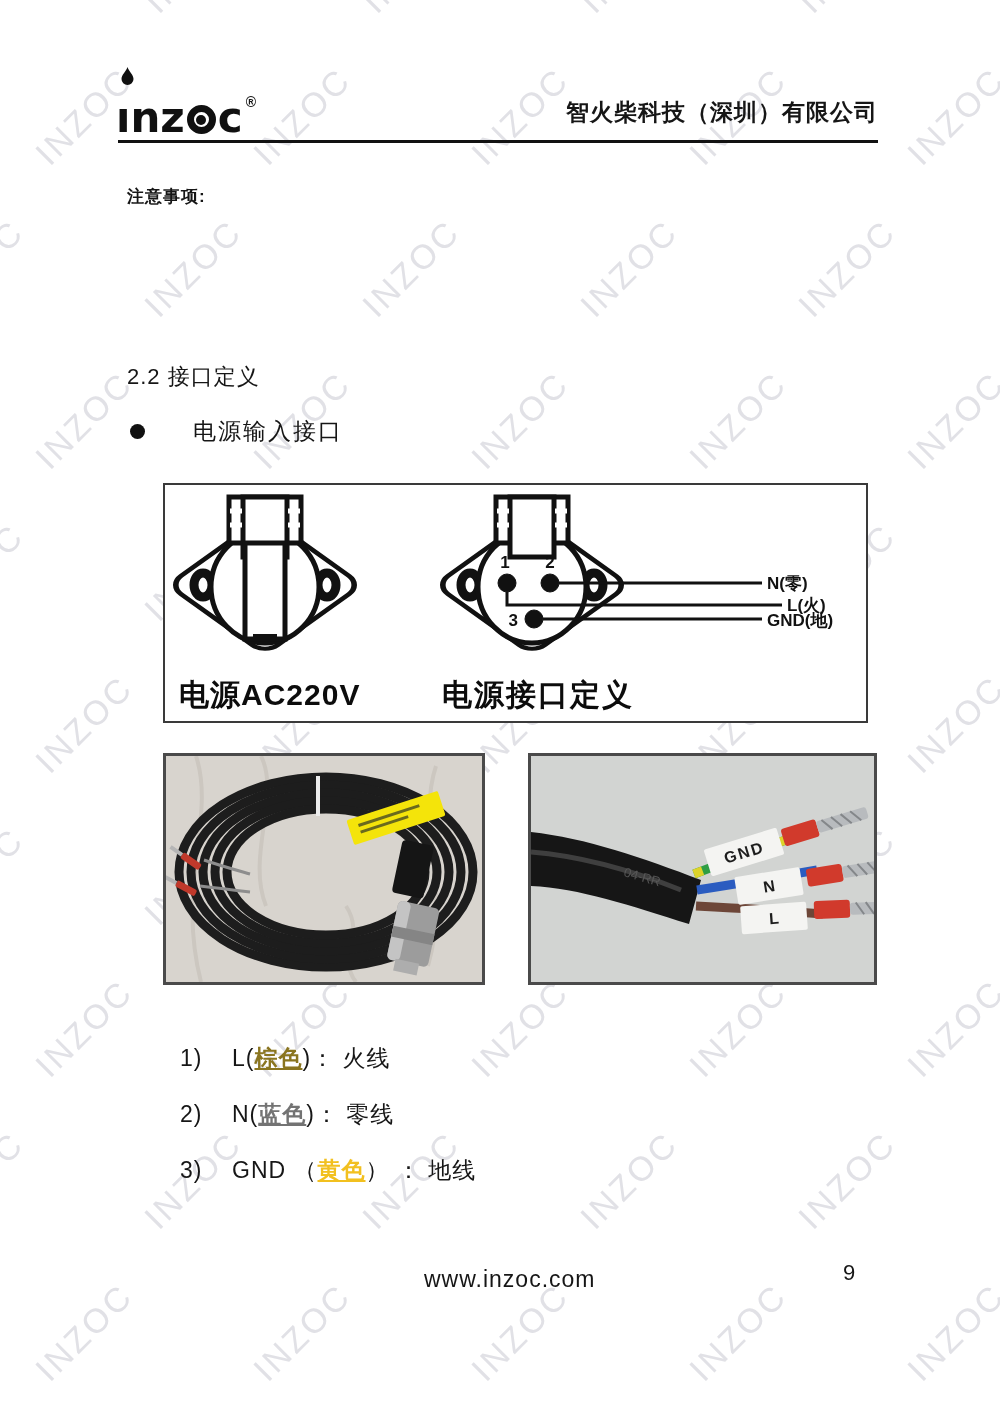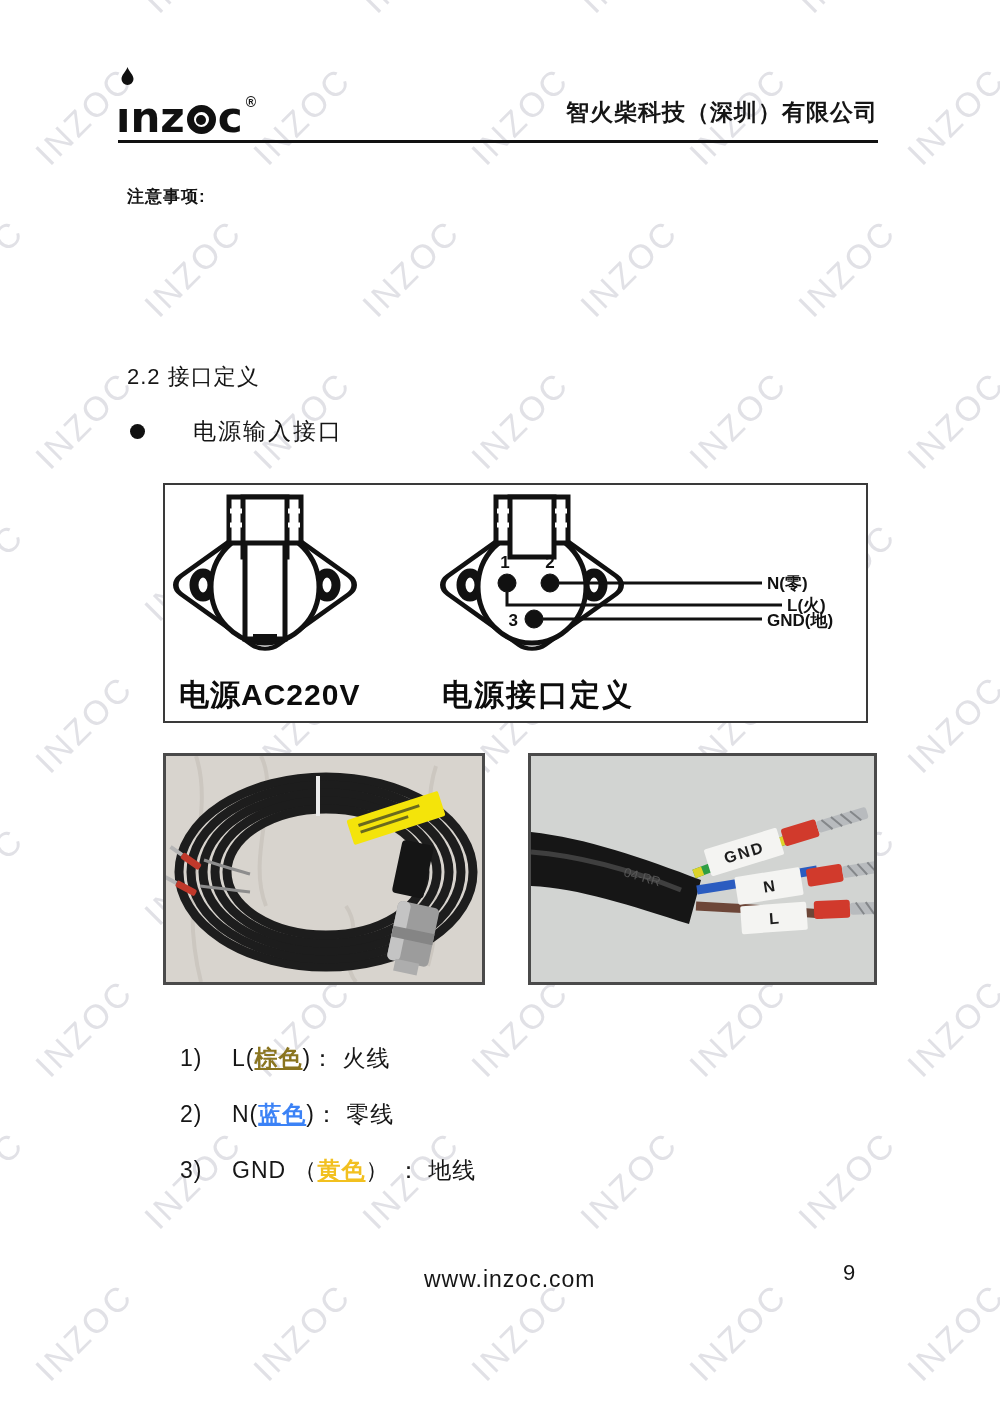--- a/index.html
+++ b/index.html
@@ -271,21 +271,21 @@
     <div class="abs wire-list">
       <div class="wl-row">
         <span class="wl-num">1)</span>
         <span>L(</span>
         <span class="wl-color" style="color: rgb(138, 117, 32);">棕色</span>
         <span>)： 火线</span>
       </div>
       <div class="wl-row">
         <span class="wl-num">2)</span>
         <span>N(</span>
-        <span class="wl-color" style="color: #3b82f6;">蓝色</span>
+        <span class="wl-color" style="color: #737373;">蓝色</span>
         <span>)： 零线</span>
       </div>
       <div class="wl-row">
         <span class="wl-num">3)</span>
         <span>GND （</span>
         <span class="wl-color" style="color: rgb(242, 192, 31);">黄色</span>
         <span>） ： 地线</span>
       </div>
     </div>
 

